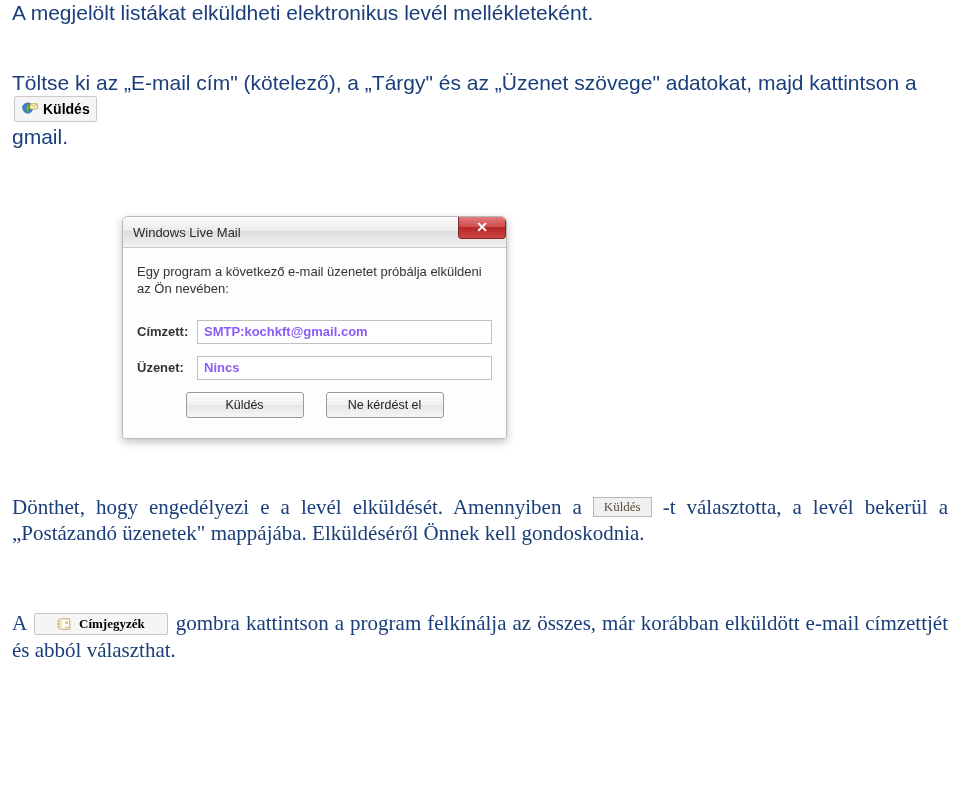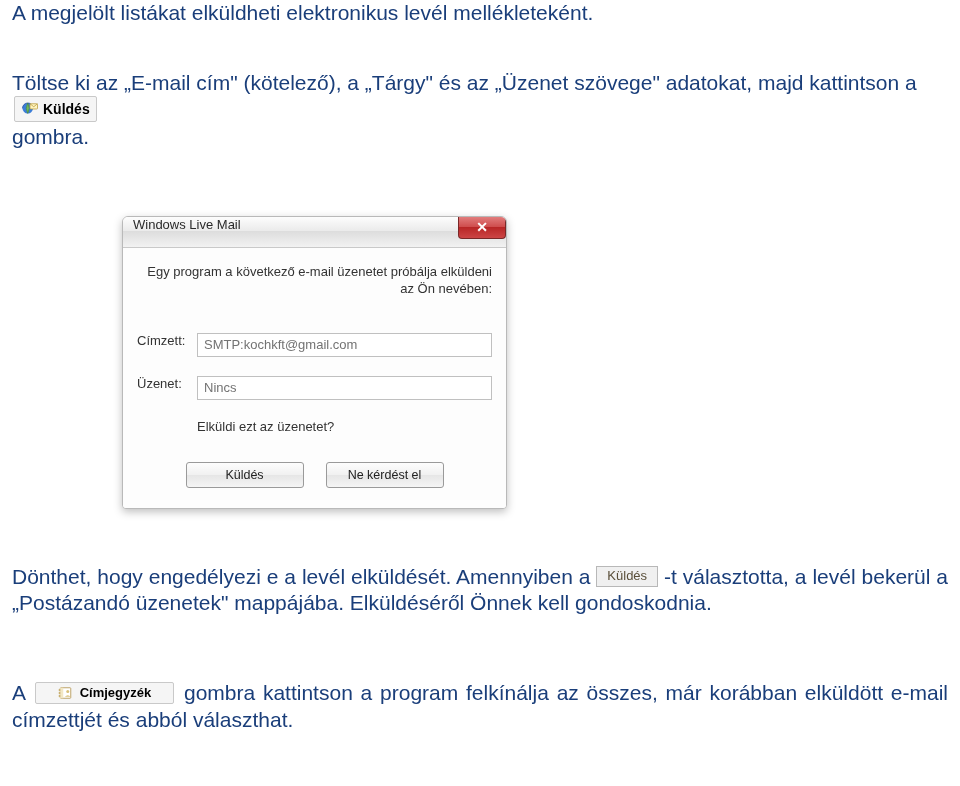--- a/index.html
+++ b/index.html
@@ -70,21 +70,21 @@
     width: 383px;
     background: #fff;
     border: 1px solid #b9b9b9;
     border-radius: 6px 6px 4px 4px;
     box-shadow: 0 3px 8px rgba(0,0,0,0.25);
     overflow: hidden;
   }
   .titlebar {
     height: 30px;
     display: flex;
-    align-items: flex-start;
+    align-items: center;
     padding: 0 12px 0 10px;
     font-size: 13px;
     color: #2a2a2a;
     background: linear-gradient(to bottom, #fdfdfd 0%, #ebebeb 45%, #dcdcdc 46%, #f2f2f2 100%);
     border-bottom: 1px solid #c9c9c9;
     position: relative;
   }
   .close-wrap {
     position: absolute;
     right: 0;
@@ -107,44 +107,44 @@
     font-weight: bold;
     line-height: 1;
   }
   .dialog-body {
     padding: 16px 14px 16px 14px;
     background: #fdfdfd;
     font-size: 13px;
     color: #333;
   }
   .msg {
-    margin-bottom: 35px;
+    margin-bottom: 22px;
     line-height: 1.3;
-    text-align: right;
   }
   .field-row {
     display: flex;
-    align-items: flex-start;
-    margin-bottom: 19px;
+    align-items: center;
+    margin-bottom: 12px;
+    font-weight: bold;
   }
   .field-label {
     width: 60px;
     text-align: left;
     color: #333;
   }
   .field-box {
     flex: 1;
     height: 22px;
     border: 1px solid #c0c0c0;
     background: #fff;
     padding: 0 6px;
     display: flex;
     align-items: center;
     font-size: 13px;
-    color: #737373;
+    color: #8b5cf6;
   }
   .question {
     margin: 16px 0 28px 60px;
   }
   .btn-row {
     display: flex;
     justify-content: center;
     gap: 22px;
     padding-bottom: 4px;
   }
@@ -160,20 +160,21 @@
     border: 1px solid #9a9a9a;
     border-radius: 3px;
     padding: 0 10px;
   }
 
   .bottom-para {
     font-size: 21px;
     line-height: 1.25;
     text-align: justify;
     font-stretch: condensed;
+    font-family: Liberation Serif, serif;
   }
 </style>
 </head>
 <body>
 
 <div class="page">
 
   <p class="para">A megjelölt listákat elküldheti elektronikus levél mellékleteként.</p>
 
   <div class="spacer"></div>
@@ -184,21 +185,21 @@
       <svg class="globe-icon" viewBox="0 0 24 24">
         <circle cx="9" cy="11" r="7" fill="#3b7dd8"></circle>
         <path d="M2 11 A7 7 0 0 1 16 11" fill="none" stroke="#1a4a9a" stroke-width="1"></path>
         <path d="M9 4 Q5 11 9 18 Q13 11 9 4" fill="#6fb75f" stroke="#3a7a2a" stroke-width="0.6"></path>
         <rect x="12" y="5" width="10" height="7" rx="1" fill="#fff4c0" stroke="#b89a3a" stroke-width="1"></rect>
         <path d="M12 5 L17 9 L22 5" fill="none" stroke="#b89a3a" stroke-width="1"></path>
       </svg>
       <span>Küldés</span>
     </span>
     <br>
-    <span>gombra.</span>
+    <span>gmail.</span>
   </p>
 
   <div class="spacer"></div>
 
 
   <div class="dialog-wrap">
     <div class="dialog">
       <div class="titlebar">
         <span>Windows Live Mail</span>
         <div class="close-wrap">
@@ -217,21 +218,20 @@
           </div>
         </div>
 
         <div class="field-row">
           <div class="field-label">Üzenet:</div>
           <div class="field-box">
             <span>Nincs</span>
           </div>
         </div>
 
-        <div class="question">Elküldi ezt az üzenetet?</div>
 
         <div class="btn-row">
           <div class="win-btn">
             <span>Küldés</span>
           </div>
           <div class="win-btn">
             <span>Ne kérdést el</span>
           </div>
         </div>
       </div>

